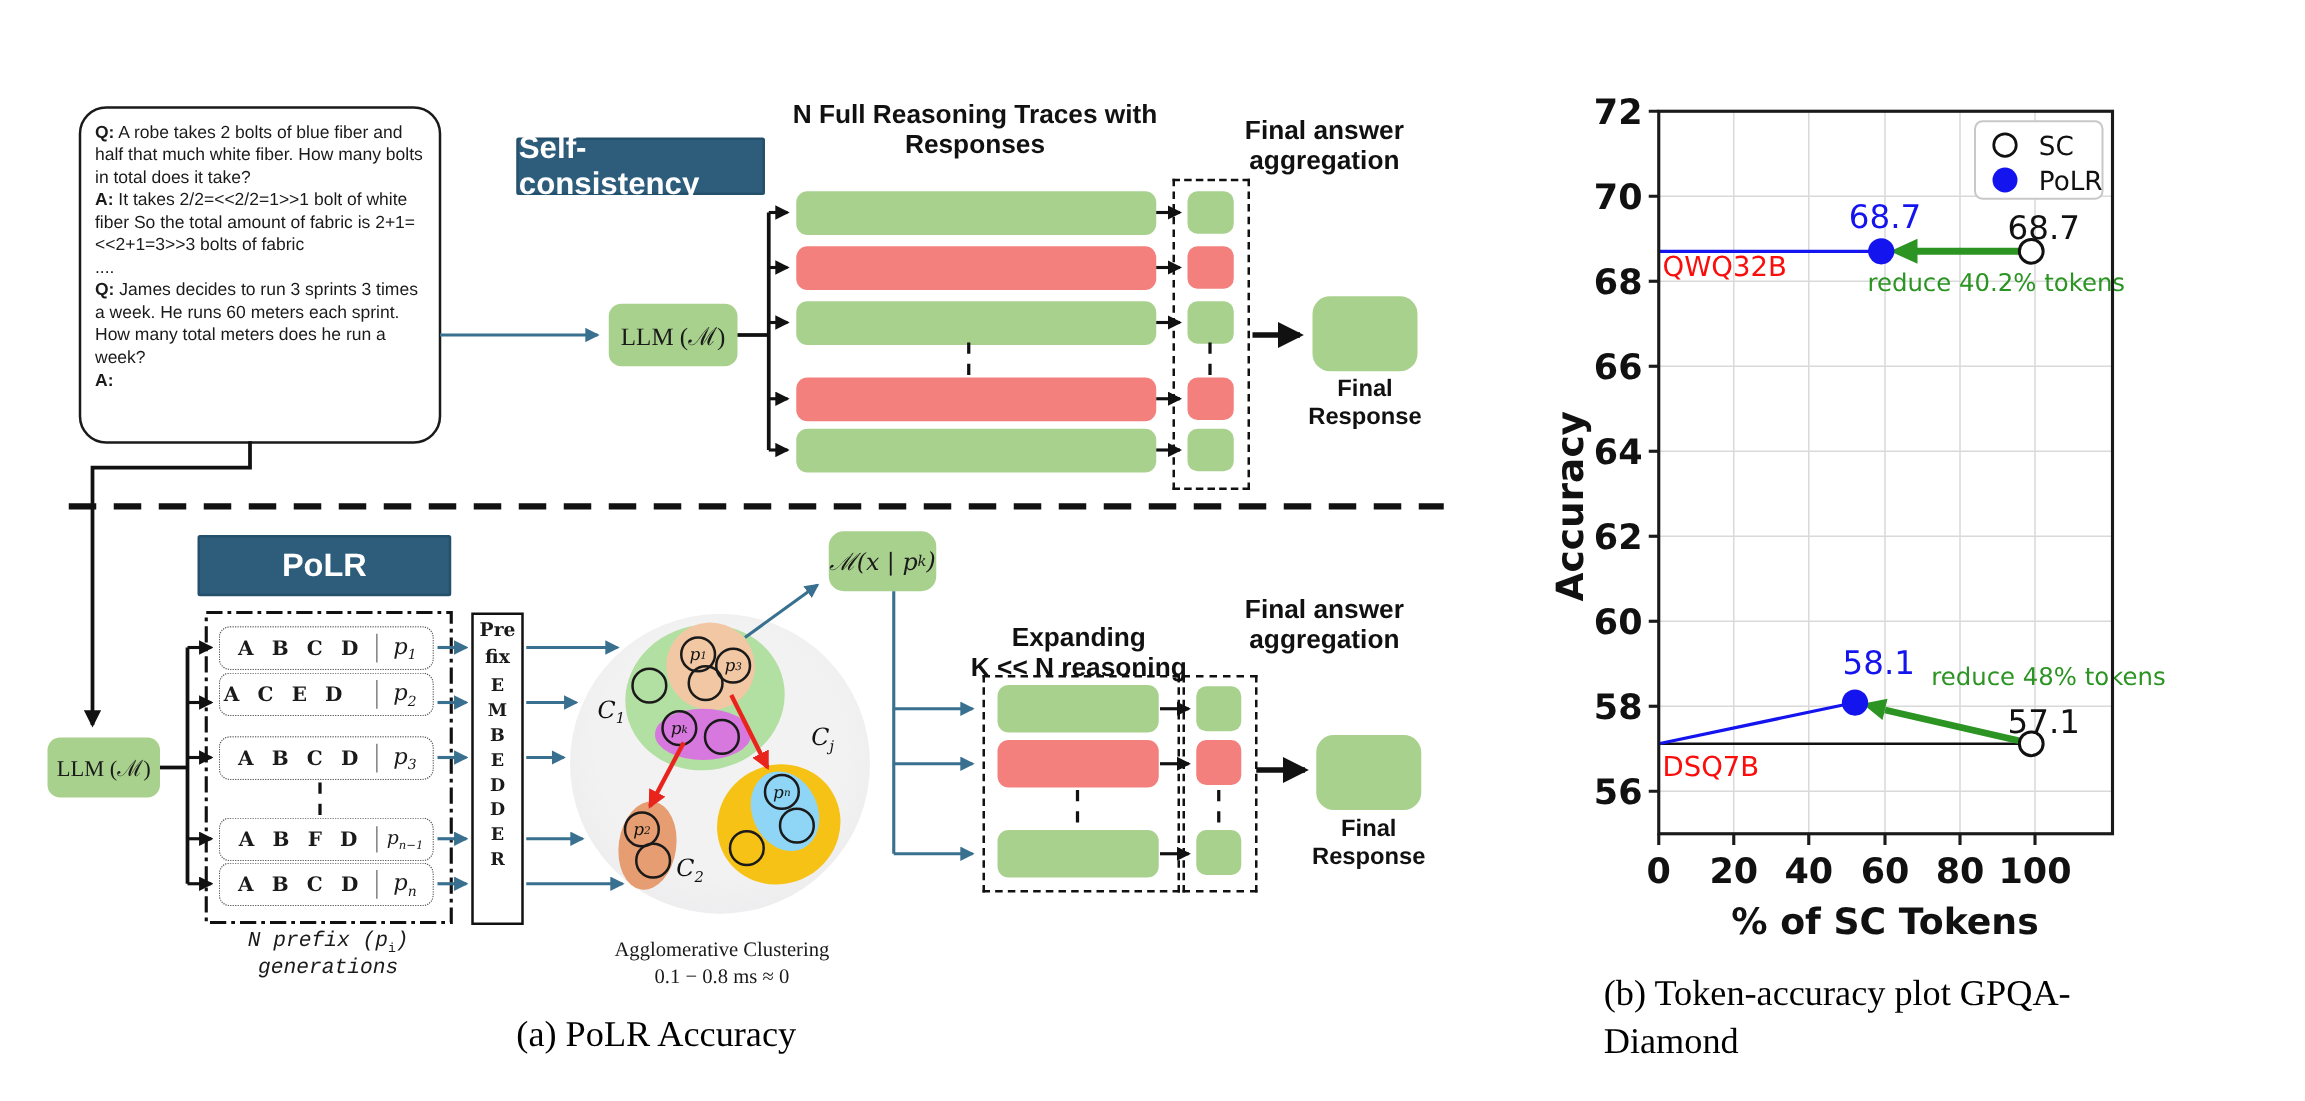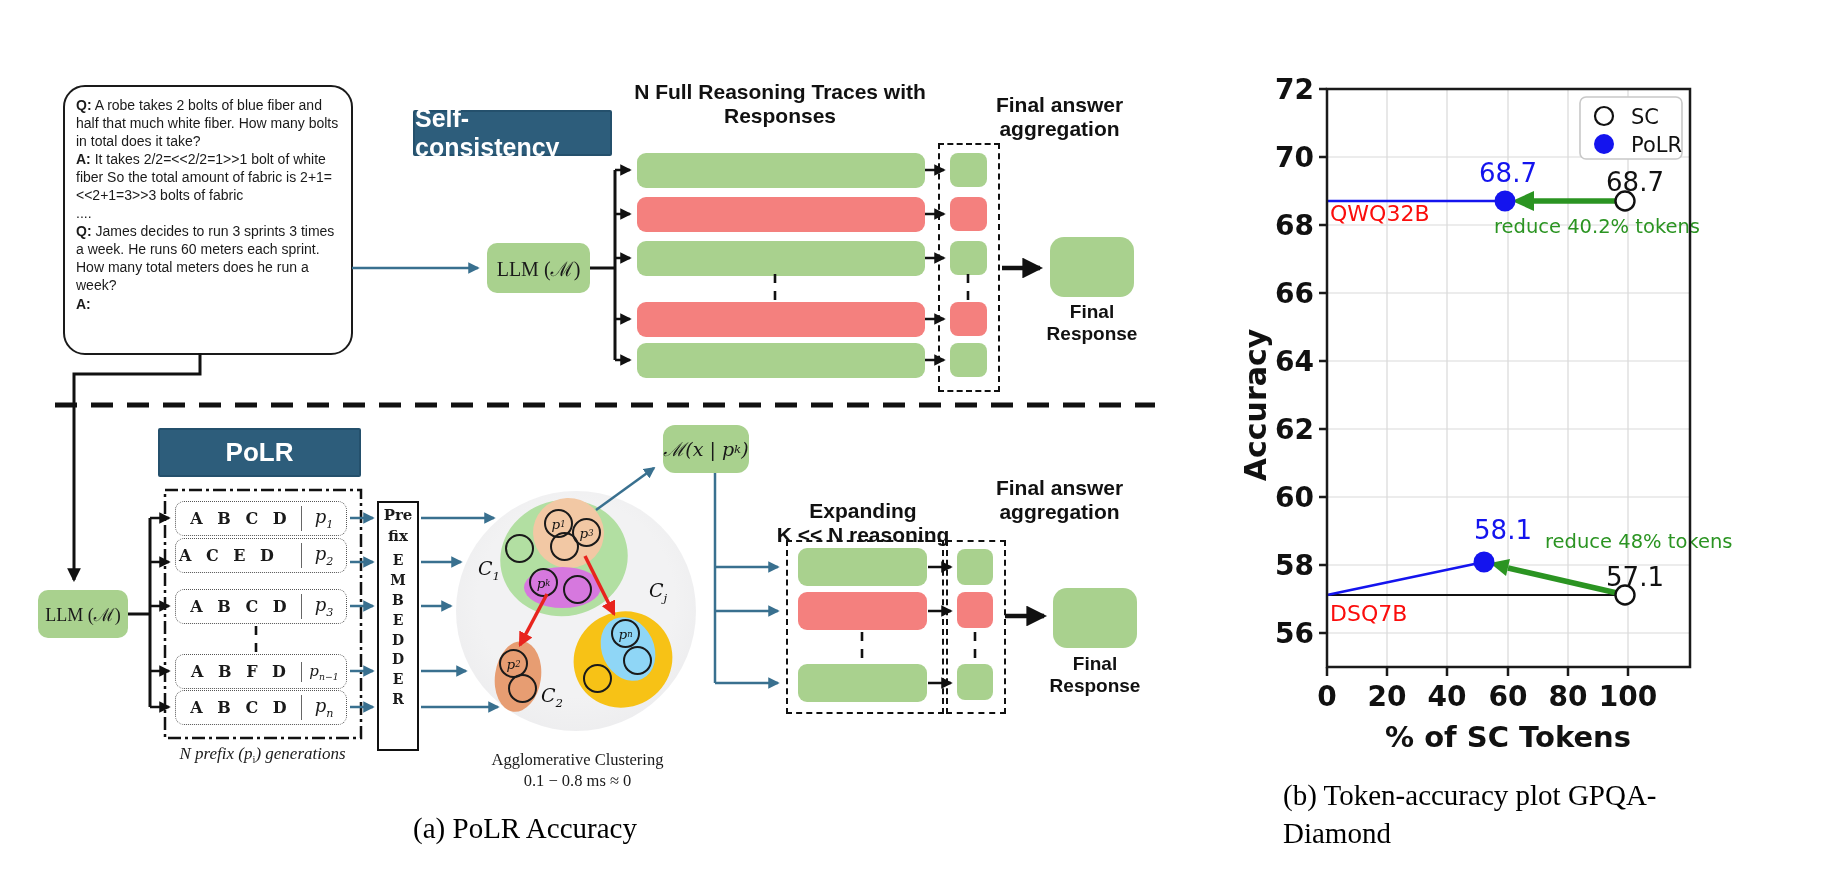--- a/index.html
+++ b/index.html
@@ -24,21 +24,21 @@
               border-radius:22px;padding:9px 11px;font-size:14px;line-height:1.29;background:#fff;box-sizing:border-box;}
   #prompt-box p{margin:0;}
   
   .prefix-row{position:absolute;left:175px;width:172px;height:35px;border:1.7px dotted #555;
               border-radius:9px;display:flex;align-items:center;box-sizing:border-box;background:#fff;}
   .prefix-row .tokens{flex:1;text-align:center;font-family:"DejaVu Serif",serif;
               font-weight:bold;font-size:16px;word-spacing:9px;}
   .prefix-row .pcell{width:44px;border-left:1.3px solid #666;text-align:center;
               font-family:"DejaVu Serif",serif;font-style:italic;font-size:18px;}
   
-  #embedder{left:377px;top:501px;width:42px;height:250px;border:2.5px solid #111;background:#fff;
+  #embedder{left:377px;top:490px;width:42px;height:250px;border:2.5px solid #111;background:#fff;
             box-sizing:border-box;text-align:center;font-family:"DejaVu Serif",serif;font-weight:bold;}
   #embedder .pf{font-size:15px;line-height:1.1;margin-top:4px;}
   #embedder .lt{font-size:14px;line-height:1.42;}
   #embedder .letters{margin-top:7px;}
   
   #cluster{left:456px;top:491px;width:240px;height:240px;border-radius:50%;
            background:radial-gradient(circle at 50% 45%, #f2f2f3 55%, #e8e8ea 100%);}
   .blob{position:absolute;border-radius:50%;}
   .pt{position:absolute;width:29px;height:29px;border:2.4px solid #1a1a1a;border-radius:50%;
       box-sizing:border-box;display:flex;align-items:center;justify-content:center;
@@ -112,21 +112,21 @@
   </div>
   <div class="prefix-row" style="top:654px;">
     <span class="tokens">A B F D</span>
     <span class="pcell" style="font-size:15px;"><i>p</i><sub>n−1</sub></span>
   </div>
   <div class="prefix-row" style="top:690px;">
     <span class="tokens">A B C D</span>
     <span class="pcell"><i>p</i><sub>n</sub></span>
   </div>
 
-  <div class="abs serif" style="left:150px;top:744px;width:225px;text-align:center;font-size:17px;">
+  <div class="abs serif" style="left:150px;top:744px;width:225px;text-align:center;font-size:17px;font-family:Liberation Mono, monospace;">
     <i>N prefix (p</i><sub>i</sub><i>) generations</i>
   </div>
 
   <div class="abs" id="embedder">
     <div class="pf">Pre</div>
     <div class="pf">fix</div>
     <div class="letters">
       <div class="lt">E</div>
       <div class="lt">M</div>
       <div class="lt">B</div>

